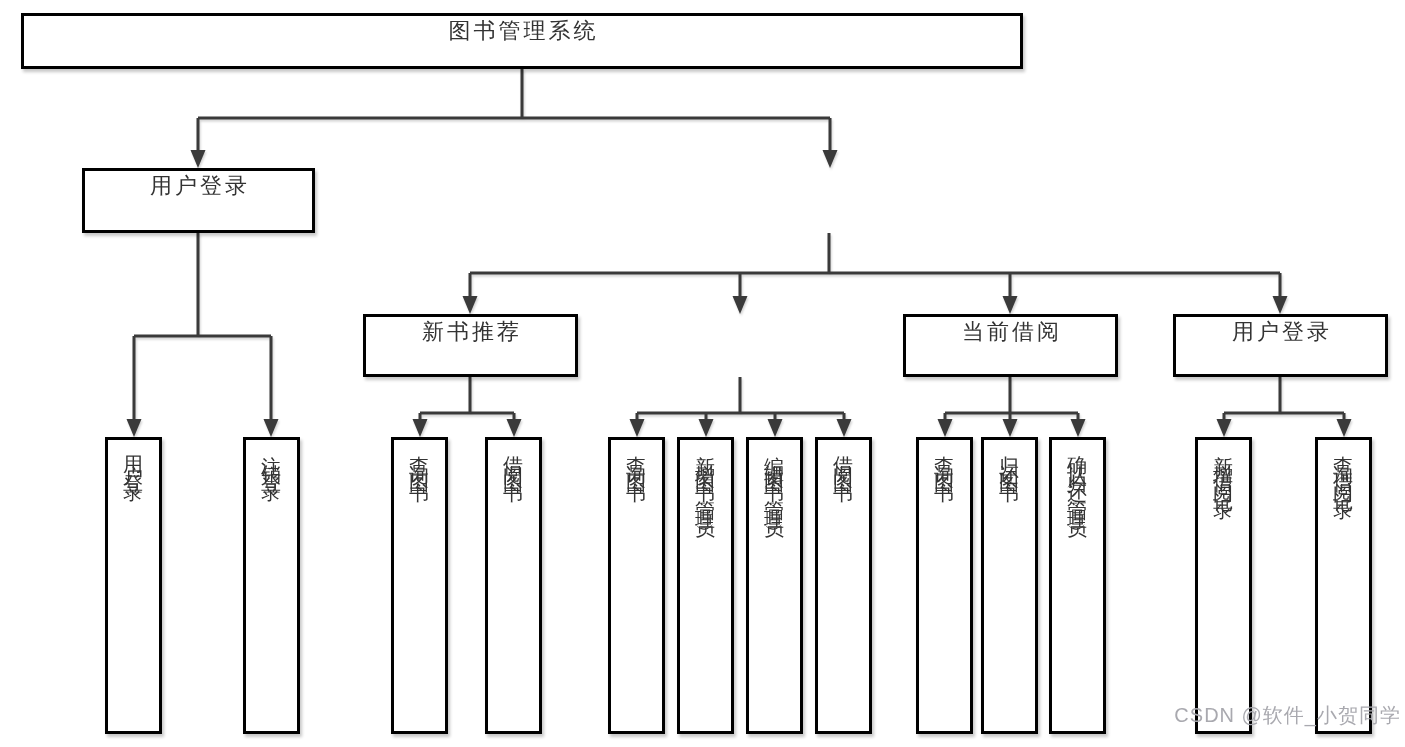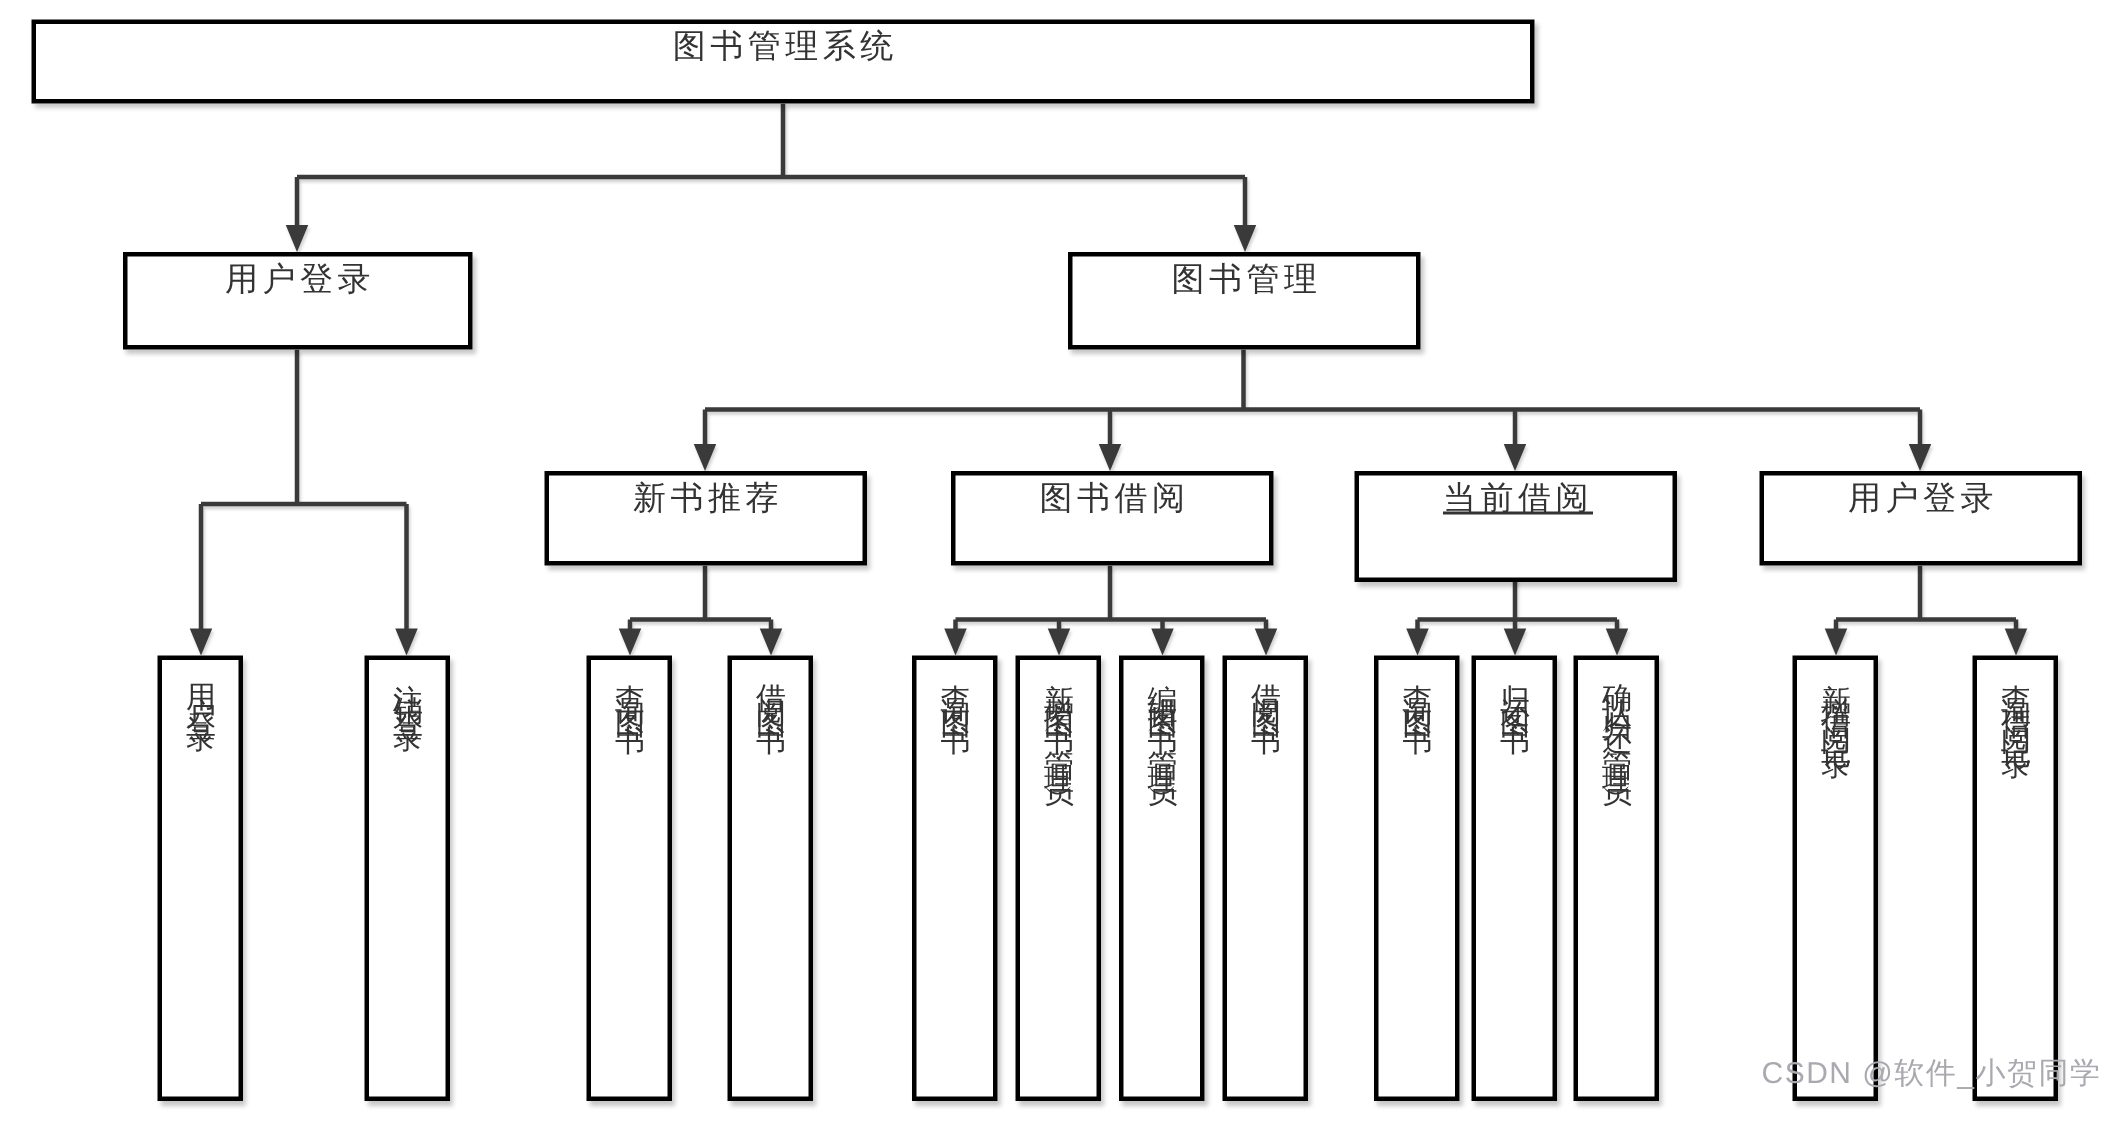--- a/index.html
+++ b/index.html
@@ -113,31 +113,25 @@
     </g>
   </svg>
 
   <div class="node h-label" style="left:21px; top:13px; width:1002px; height:56px;">
     <span>图书管理系统</span>
   </div>
 
   <div class="node h-label" style="left:82px; top:168px; width:233px; height:65px;">
     <span>用户登录</span>
   </div>
-  <div class="node h-label" style="left:712px; top:168px; width:235px; height:65px;">
-    <span>图书管理</span>
-  </div>
 
   <div class="node h-label" style="left:363px; top:314px; width:215px; height:63px;">
     <span>新书推荐</span>
   </div>
-  <div class="node h-label" style="left:634px; top:314px; width:215px; height:63px;">
-    <span>图书借阅</span>
-  </div>
-  <div class="node h-label" style="left:903px; top:314px; width:215px; height:74px;text-decoration:underline;">
+  <div class="node h-label" style="left:903px; top:314px; width:215px; height:63px;">
     <span>当前借阅</span>
   </div>
   <div class="node h-label" style="left:1173px; top:314px; width:215px; height:63px;">
     <span>用户登录</span>
   </div>
 
   <div class="node leaf" style="left:105px;">
     <span class="vtext">用户登录</span>
   </div>
   <div class="node leaf" style="left:243px;">

